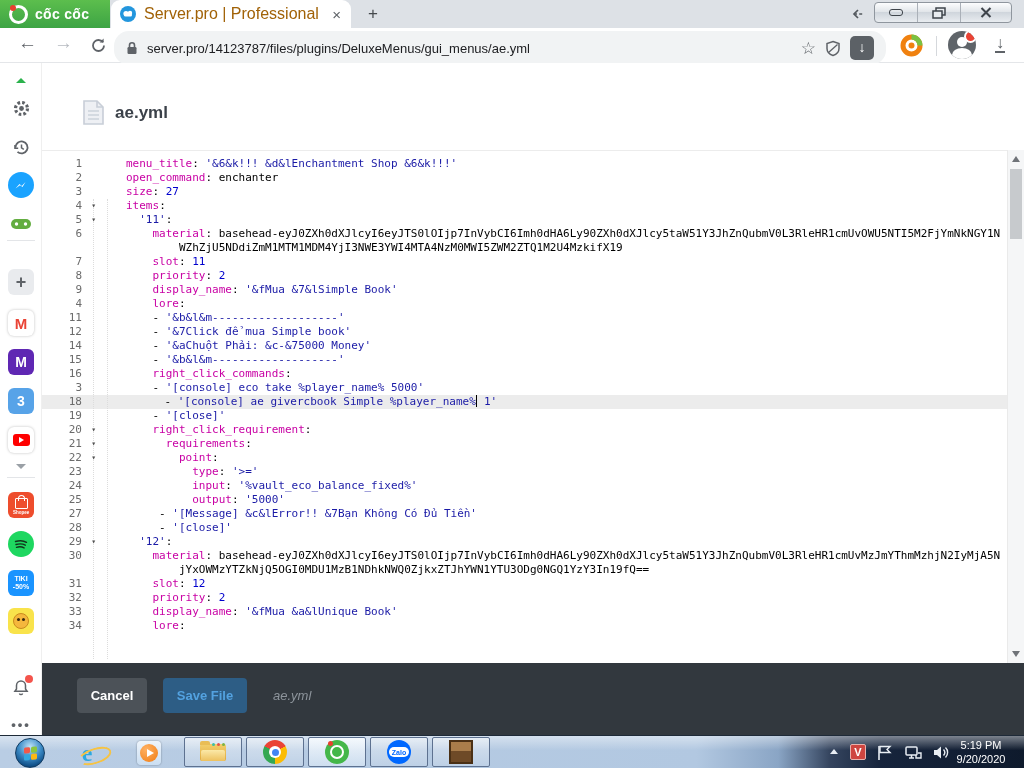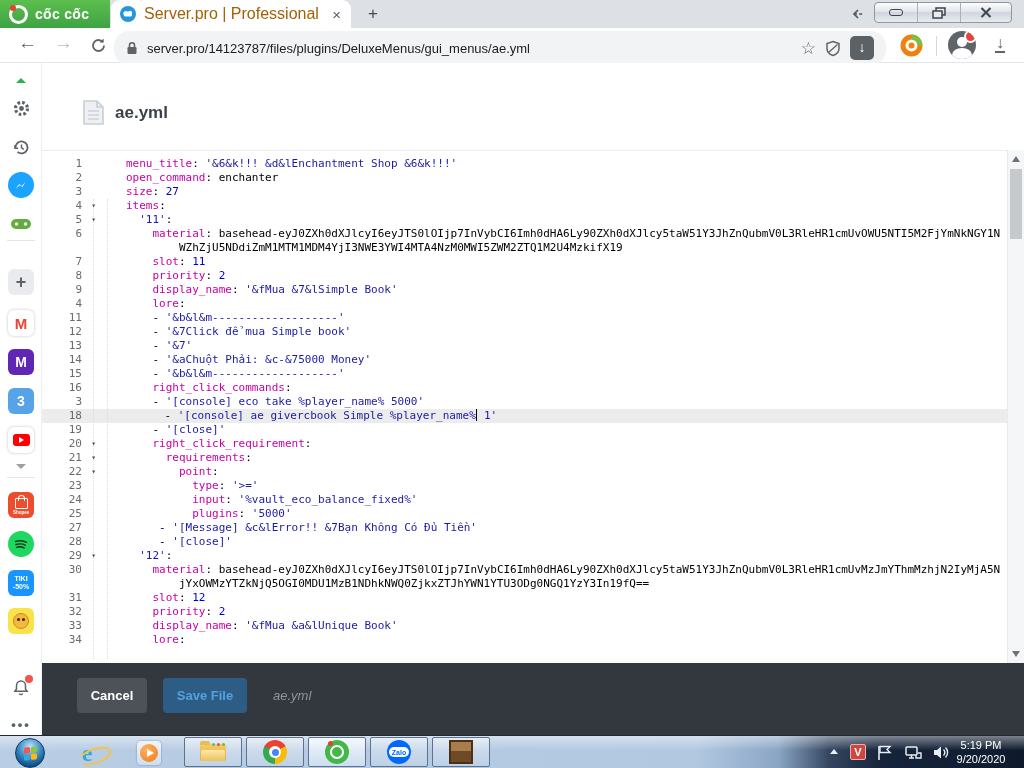--- a/index.html
+++ b/index.html
@@ -327,33 +327,32 @@
       <div class="crow"><div class="gut">4<span class="fold">▾</span></div><div class="codecell"><span class="tk-k">items</span><span class="tk-p">:</span></div></div>
       <div class="crow"><div class="gut">5<span class="fold">▾</span></div><div class="codecell"><span class="tk-p">  </span><span class="tk-s">'11'</span><span class="tk-p">:</span></div></div>
       <div class="crow"><div class="gut">6</div><div class="codecell"><span class="tk-p">    </span><span class="tk-k">material</span><span class="tk-p">: basehead-eyJ0ZXh0dXJlcyI6eyJTS0lOIjp7InVybCI6Imh0dHA6Ly90ZXh0dXJlcy5taW51Y3JhZnQubmV0L3RleHR1cmUvOWU5NTI5M2FjYmNkNGY1N</span></div></div>
       <div class="crow"><div class="gut"></div><div class="codecell"><span class="tk-p">        WZhZjU5NDdiZmM1MTM1MDM4YjI3NWE3YWI4MTA4NzM0MWI5ZWM2ZTQ1M2U4MzkifX19</span></div></div>
       <div class="crow"><div class="gut">7</div><div class="codecell"><span class="tk-p">    </span><span class="tk-k">slot</span><span class="tk-p">: </span><span class="tk-n">11</span></div></div>
       <div class="crow"><div class="gut">8</div><div class="codecell"><span class="tk-p">    </span><span class="tk-k">priority</span><span class="tk-p">: </span><span class="tk-n">2</span></div></div>
       <div class="crow"><div class="gut">9</div><div class="codecell"><span class="tk-p">    </span><span class="tk-k">display_name</span><span class="tk-p">: </span><span class="tk-s">'&amp;fMua &amp;7&amp;lSimple Book'</span></div></div>
       <div class="crow"><div class="gut">4</div><div class="codecell"><span class="tk-p">    </span><span class="tk-k">lore</span><span class="tk-p">:</span></div></div>
       <div class="crow"><div class="gut">11</div><div class="codecell"><span class="tk-p">    - </span><span class="tk-s">'&amp;b&amp;l&amp;m-------------------'</span></div></div>
       <div class="crow"><div class="gut">12</div><div class="codecell"><span class="tk-p">    - </span><span class="tk-s">'&amp;7Click để mua Simple book'</span></div></div>
-      <div class="crow"><div class="gut">13</div><div class="codecell"><span class="tk-p">    - </span><span class="tk-s">'&amp;7'</span></div></div>
       <div class="crow"><div class="gut">14</div><div class="codecell"><span class="tk-p">    - </span><span class="tk-s">'&amp;aChuột Phải: &amp;c-&amp;75000 Money'</span></div></div>
       <div class="crow"><div class="gut">15</div><div class="codecell"><span class="tk-p">    - </span><span class="tk-s">'&amp;b&amp;l&amp;m-------------------'</span></div></div>
       <div class="crow"><div class="gut">16</div><div class="codecell"><span class="tk-p">    </span><span class="tk-k">right_click_commands</span><span class="tk-p">:</span></div></div>
       <div class="crow"><div class="gut">3</div><div class="codecell"><span class="tk-p">    - </span><span class="tk-s">'[console] eco take %player_name% 5000'</span></div></div>
       <div class="crow active"><div class="gut">18</div><div class="codecell"><span class="tk-p">    - </span><span class="tk-s">'[console] ae givercbook Simple %player_name%</span><span class="cursor"></span><span class="tk-s"> 1'</span></div></div>
       <div class="crow"><div class="gut">19</div><div class="codecell"><span class="tk-p">    - </span><span class="tk-s">'[close]'</span></div></div>
       <div class="crow"><div class="gut">20<span class="fold">▾</span></div><div class="codecell"><span class="tk-p">    </span><span class="tk-k">right_click_requirement</span><span class="tk-p">:</span></div></div>
       <div class="crow"><div class="gut">21<span class="fold">▾</span></div><div class="codecell"><span class="tk-p">      </span><span class="tk-k">requirements</span><span class="tk-p">:</span></div></div>
       <div class="crow"><div class="gut">22<span class="fold">▾</span></div><div class="codecell"><span class="tk-p">        </span><span class="tk-k">point</span><span class="tk-p">:</span></div></div>
       <div class="crow"><div class="gut">23</div><div class="codecell"><span class="tk-p">          </span><span class="tk-k">type</span><span class="tk-p">: </span><span class="tk-s">'&gt;='</span></div></div>
       <div class="crow"><div class="gut">24</div><div class="codecell"><span class="tk-p">          </span><span class="tk-k">input</span><span class="tk-p">: </span><span class="tk-s">'%vault_eco_balance_fixed%'</span></div></div>
-      <div class="crow"><div class="gut">25</div><div class="codecell"><span class="tk-p">          </span><span class="tk-k">plugins</span><span class="tk-p">: </span><span class="tk-s">'5000'</span></div></div>
+      <div class="crow"><div class="gut">25</div><div class="codecell"><span class="tk-p">          </span><span class="tk-k">output</span><span class="tk-p">: </span><span class="tk-s">'5000'</span></div></div>
       <div class="crow"><div class="gut">27</div><div class="codecell"><span class="tk-p">     - </span><span class="tk-s">'[Message] &amp;c&amp;lError!! &amp;7Bạn Không Có Đủ Tiền'</span></div></div>
       <div class="crow"><div class="gut">28</div><div class="codecell"><span class="tk-p">     - </span><span class="tk-s">'[close]'</span></div></div>
       <div class="crow"><div class="gut">29<span class="fold">▾</span></div><div class="codecell"><span class="tk-p">  </span><span class="tk-s">'12'</span><span class="tk-p">:</span></div></div>
       <div class="crow"><div class="gut">30</div><div class="codecell"><span class="tk-p">    </span><span class="tk-k">material</span><span class="tk-p">: basehead-eyJ0ZXh0dXJlcyI6eyJTS0lOIjp7InVybCI6Imh0dHA6Ly90ZXh0dXJlcy5taW51Y3JhZnQubmV0L3RleHR1cmUvMzJmYThmMzhjN2IyMjA5N</span></div></div>
       <div class="crow"><div class="gut"></div><div class="codecell"><span class="tk-p">        jYxOWMzYTZkNjQ5OGI0MDU1MzB1NDhkNWQ0ZjkxZTJhYWN1YTU3ODg0NGQ1YzY3In19fQ==</span></div></div>
       <div class="crow"><div class="gut">31</div><div class="codecell"><span class="tk-p">    </span><span class="tk-k">slot</span><span class="tk-p">: </span><span class="tk-n">12</span></div></div>
       <div class="crow"><div class="gut">32</div><div class="codecell"><span class="tk-p">    </span><span class="tk-k">priority</span><span class="tk-p">: </span><span class="tk-n">2</span></div></div>
       <div class="crow"><div class="gut">33</div><div class="codecell"><span class="tk-p">    </span><span class="tk-k">display_name</span><span class="tk-p">: </span><span class="tk-s">'&amp;fMua &amp;a&amp;lUnique Book'</span></div></div>
       <div class="crow"><div class="gut">34</div><div class="codecell"><span class="tk-p">    </span><span class="tk-k">lore</span><span class="tk-p">:</span></div></div>
     </div>

